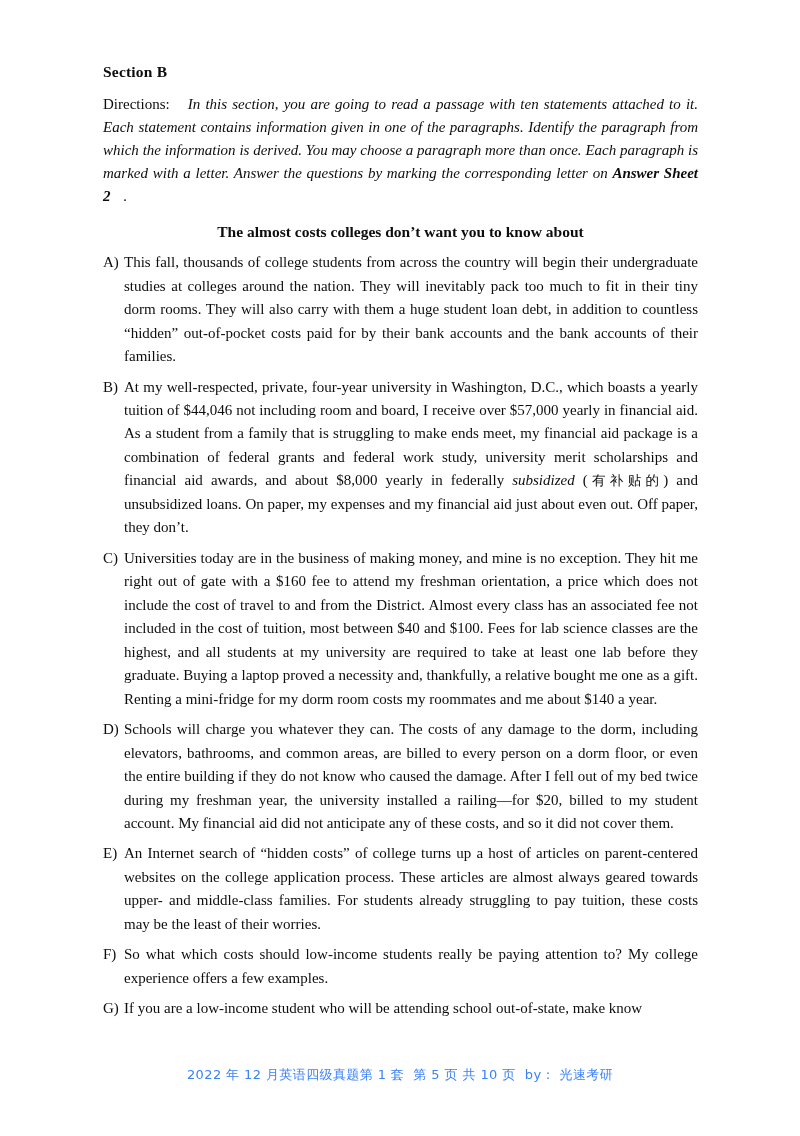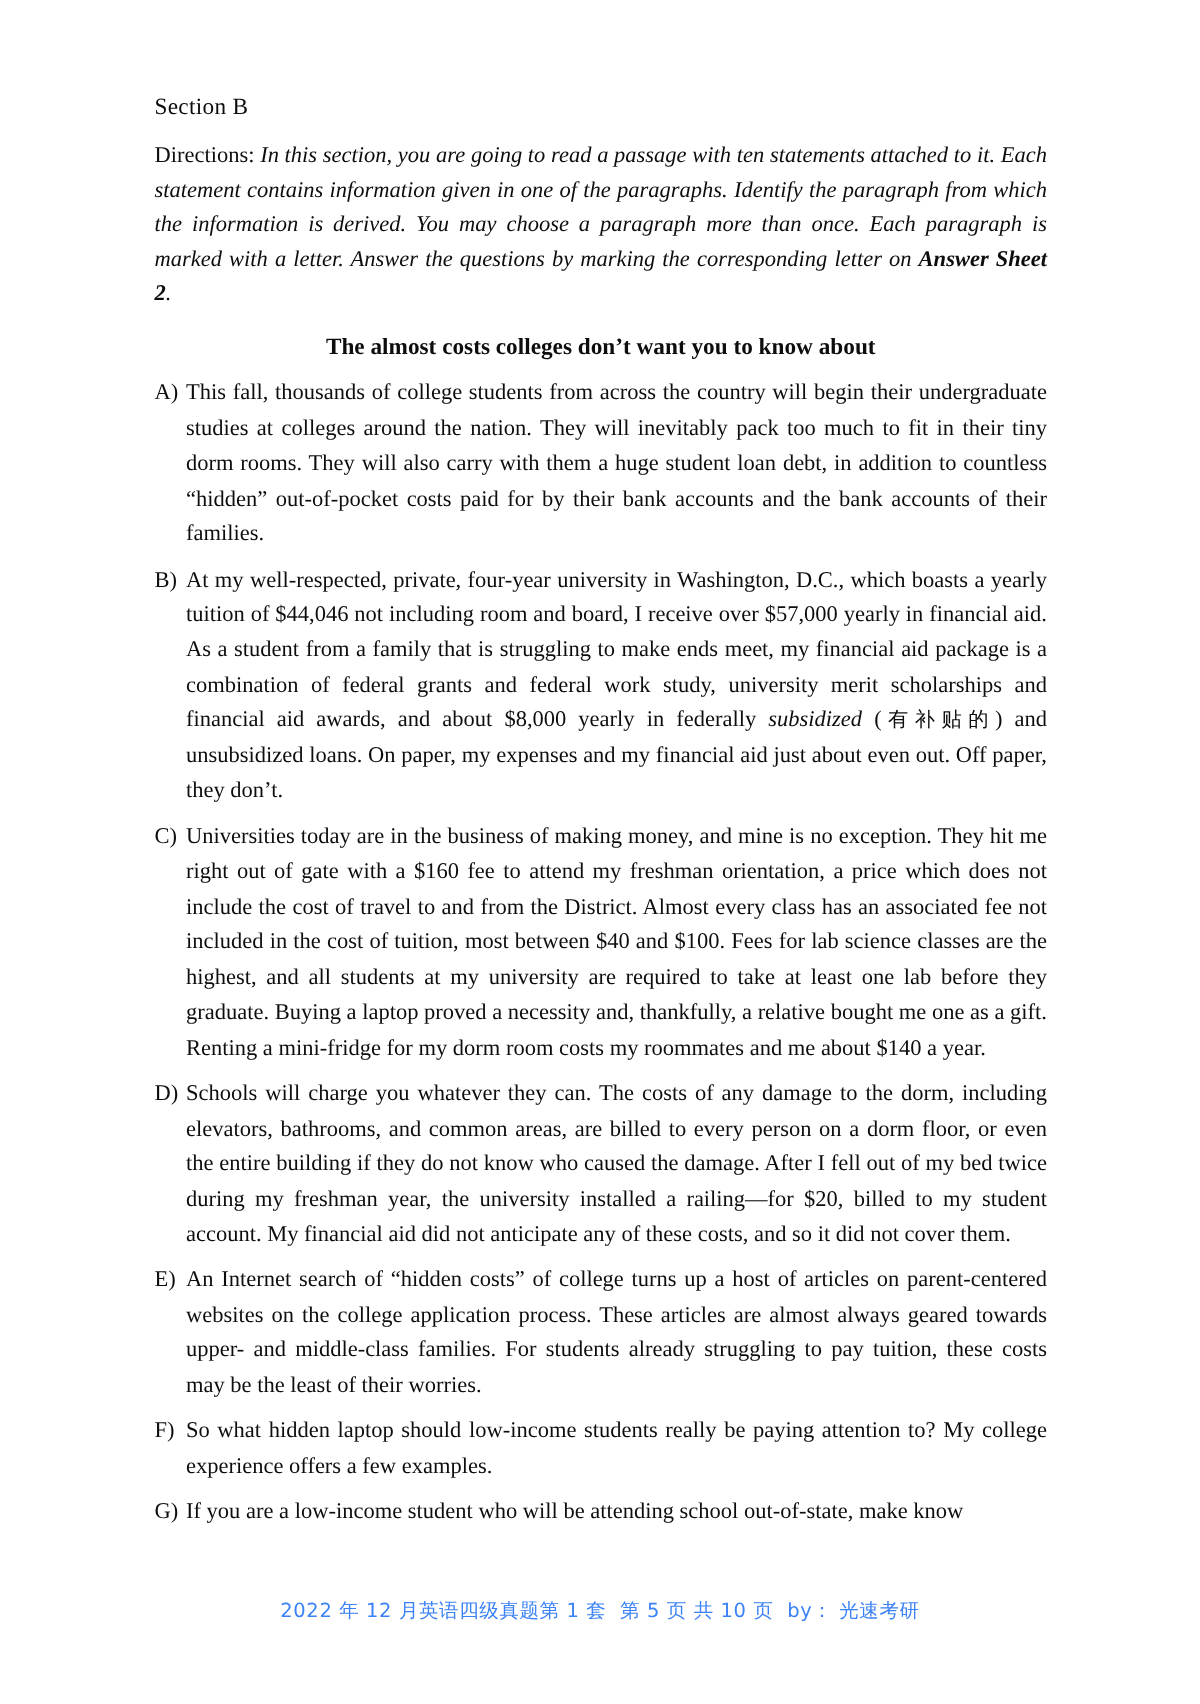--- a/index.html
+++ b/index.html
@@ -27,39 +27,40 @@
 
   #content {
     position: absolute;
     left: 103px;
     top: 62px;
     width: 595px;
   }
 
   .section-heading {
     font-size: 15.5px;
-    font-weight: normal;
+    font-weight: bold;
     line-height: 1.25;
     margin: 0 0 12px 0;
     letter-spacing: 0.2px;
   }
 
   .directions {
     font-size: 15px;
     line-height: 1.53;
     text-align: justify;
     text-justify: inter-word;
     margin: 0 0 14px 0;
   }
   .directions .dir-label {
     font-weight: normal;
     font-style: normal;
   }
   .directions .dir-body {
     font-style: italic;
+    margin-left: 13px;
   }
   .directions .dir-tail {
     font-style: italic;
     font-weight: bold;
   }
 
   .passage-title {
     font-size: 15.5px;
     font-weight: bold;
     text-align: center;
@@ -150,21 +151,21 @@
       <span class="body">Schools will charge you whatever they can. The costs of any damage to the dorm, including elevators, bathrooms, and common areas, are billed to every person on a dorm floor, or even the entire building if they do not know who caused the damage. After I fell out of my bed twice during my freshman year, the university installed a railing—for $20, billed to my student account. My financial aid did not anticipate any of these costs, and so it did not cover them.</span>
     </div>
 
     <div class="para">
       <span class="marker">E)</span>
       <span class="body">An Internet search of “hidden costs” of college turns up a host of articles on parent-centered websites on the college application process. These articles are almost always geared towards upper- and middle-class families. For students already struggling to pay tuition, these costs may be the least of their worries.</span>
     </div>
 
     <div class="para">
       <span class="marker">F)</span>
-      <span class="body">So what hidden laptop should low-income students really be paying attention to? My college experience offers a few examples.</span>
+      <span class="body">So what which costs should low-income students really be paying attention to? My college experience offers a few examples.</span>
     </div>
 
     <div class="para last-line">
       <span class="marker">G)</span>
       <span class="body">If you are a low-income student who will be attending school out-of-state, make know</span>
     </div>
 
   </div>
 
   <div id="footer"><span class="f-seg">2022 年 12 月英语四级真题第 1 套</span><span class="f-seg">  </span><span class="f-seg">第</span><span class="f-seg"> </span><span class="f-seg">5</span><span class="f-seg"> </span><span class="f-seg">页 共</span><span class="f-seg"> </span><span class="f-seg">10</span><span class="f-seg"> </span><span class="f-seg">页</span><span class="f-seg">  </span><span class="f-seg">by：</span><span class="f-seg"> </span><span class="f-seg">光速考研</span></div>

